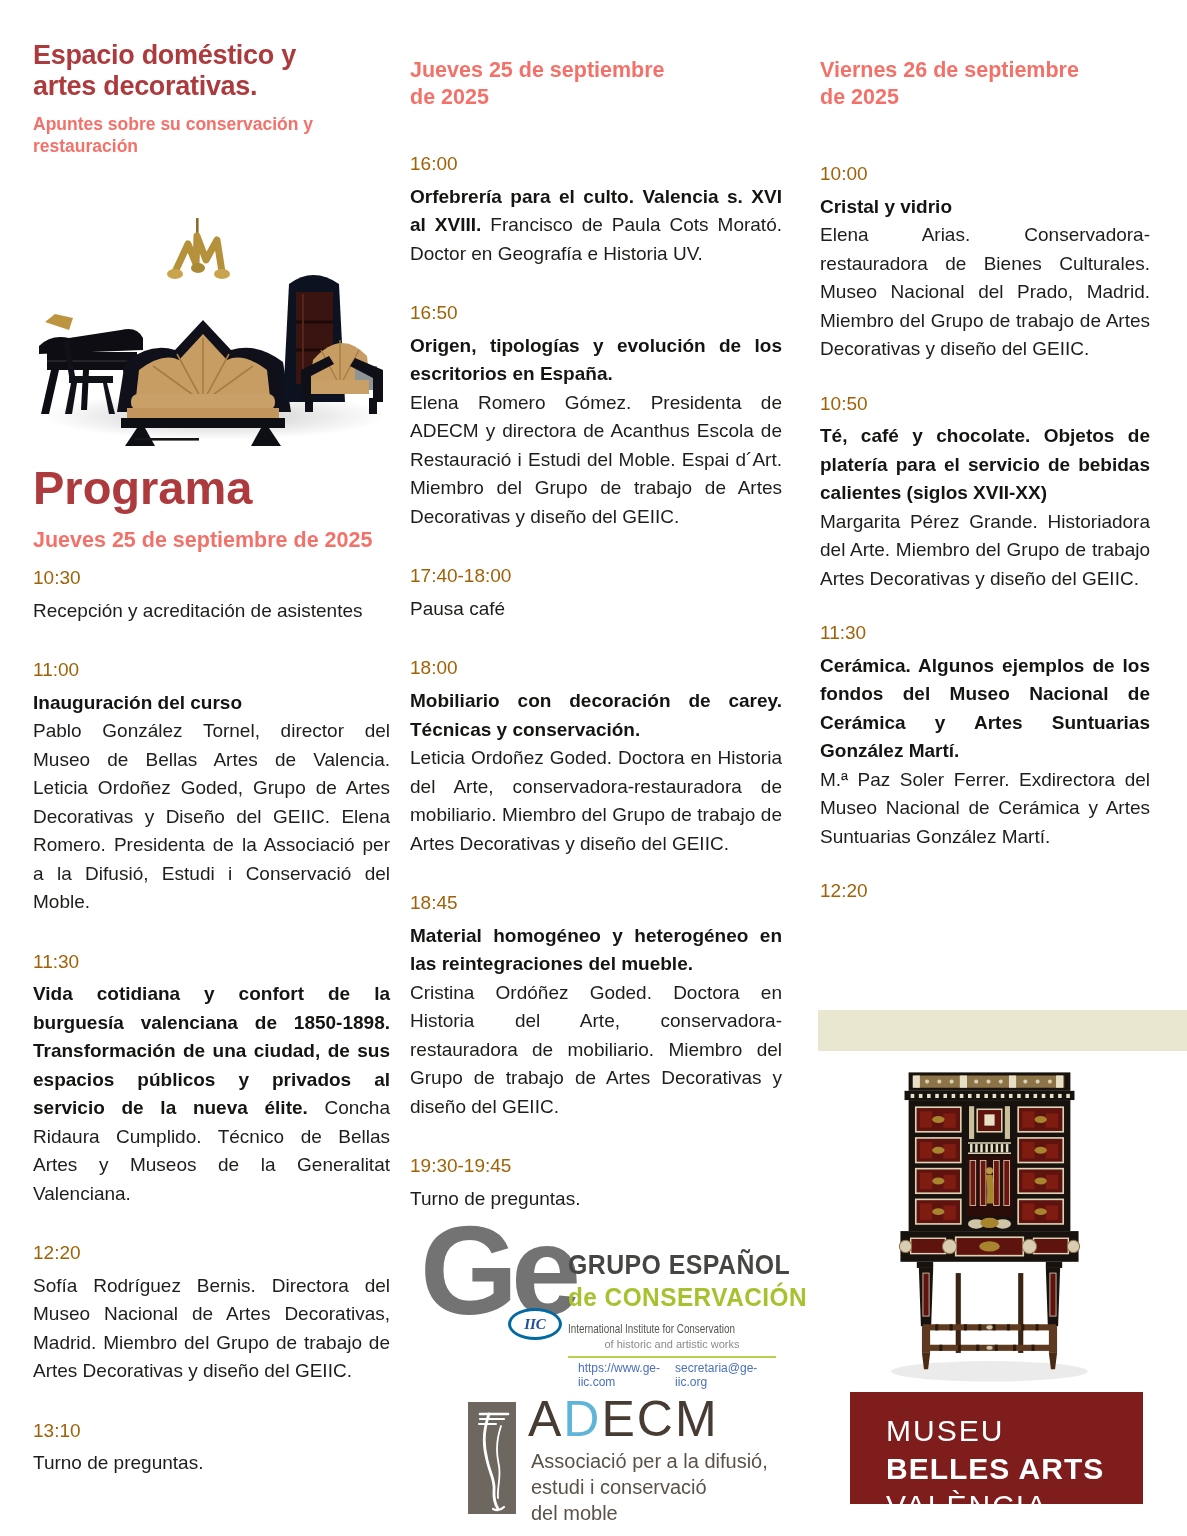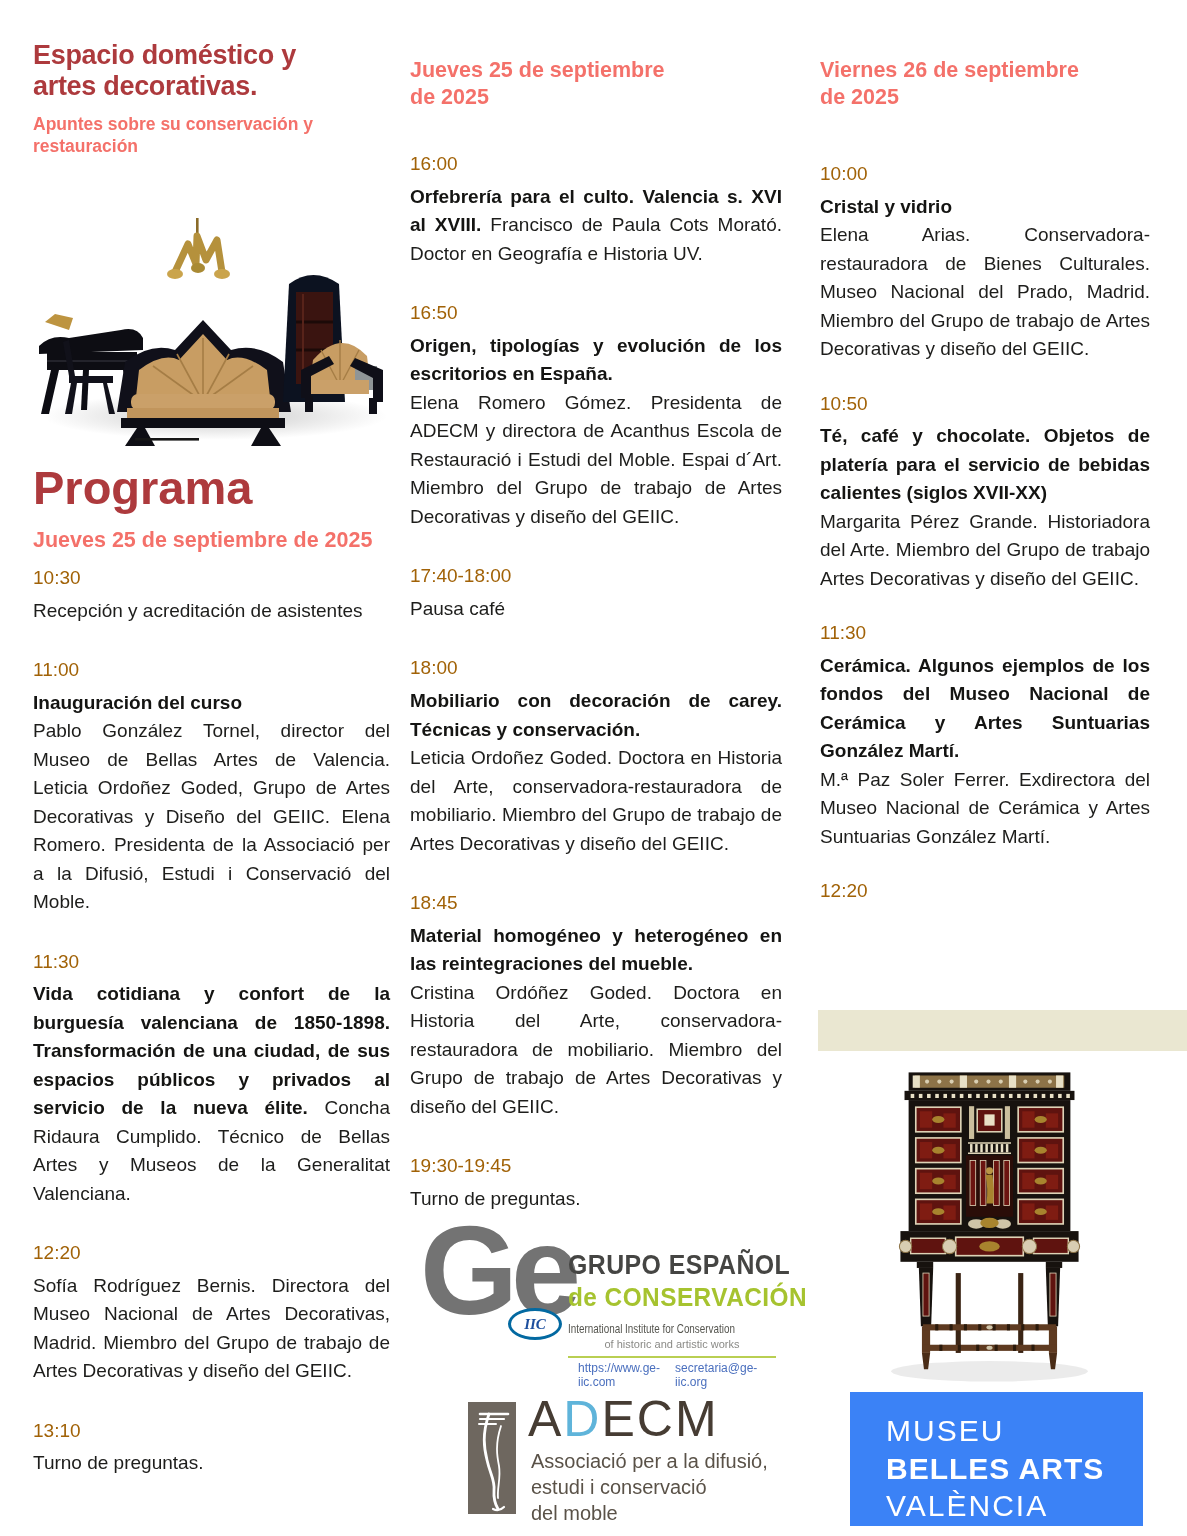--- a/index.html
+++ b/index.html
@@ -51,21 +51,21 @@
             font-size:12px;color:#4a6fbe;}
 
   
   .adecm-logo{position:absolute;left:468px;top:1398px;width:310px;height:122px;}
   .adecm-square{position:absolute;left:0;top:4px;}
   .adecm-name{position:absolute;left:60px;top:-8px;font-size:50px;letter-spacing:2px;color:#463c33;}
   .adecm-name .blue{color:#5fb4da;}
   .adecm-tag{position:absolute;left:63px;top:50px;font-size:20px;line-height:1.3;color:#5a5248;}
 
   
-  .museu-logo{position:absolute;left:850px;top:1392px;width:293px;height:134px;background:#3b82f6;
+  .museu-logo{position:absolute;left:850px;top:1392px;width:293px;height:112px;background:#7f1d1d;
               box-sizing:border-box;padding:20px 0 0 36px;color:#ffffff;}
   .museu-l1{font-size:30px;font-weight:400;letter-spacing:2px;line-height:1.25;}
   .museu-l2{font-size:30px;font-weight:700;letter-spacing:1px;line-height:1.25;}
   .museu-l3{font-size:30px;font-weight:400;letter-spacing:2px;line-height:1.25;}
 </style>
 </head>
 <body>
 
 <div class="page">
 

